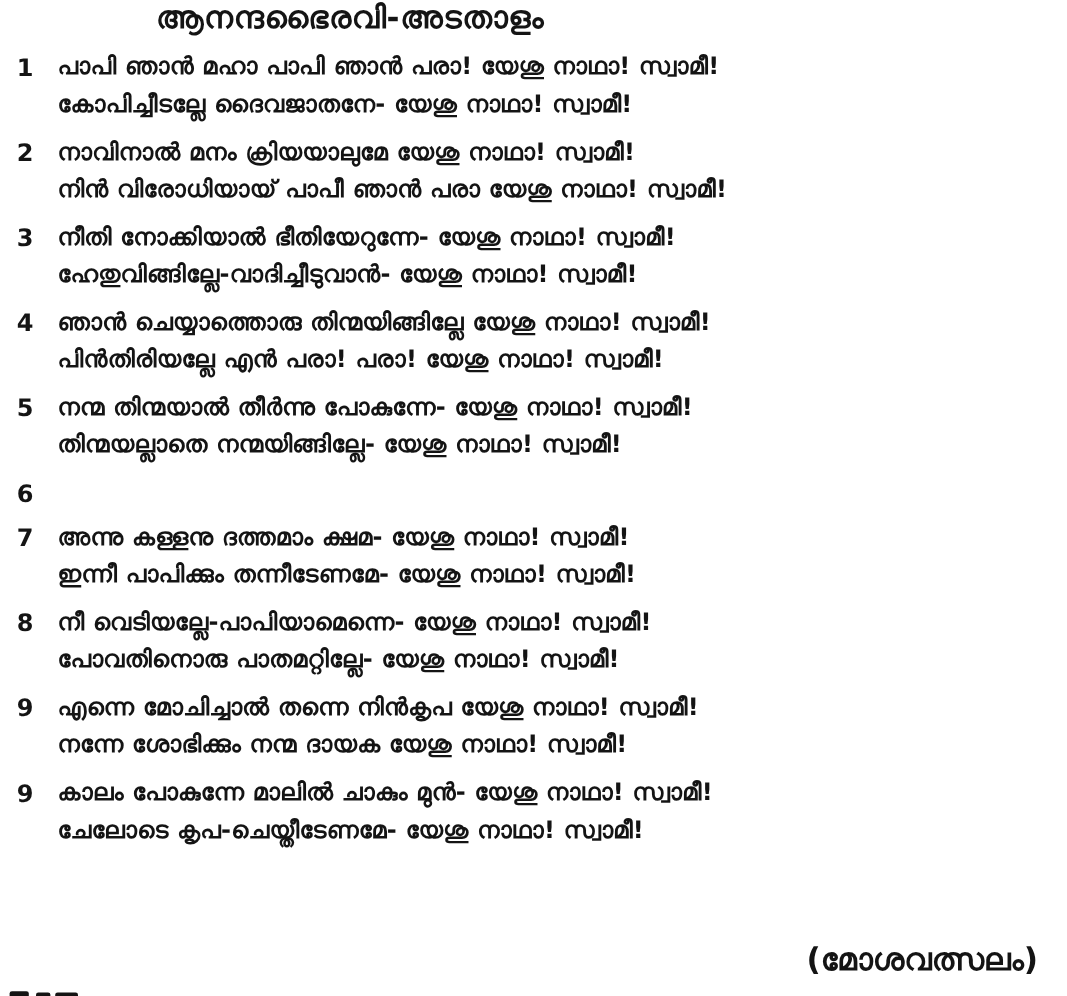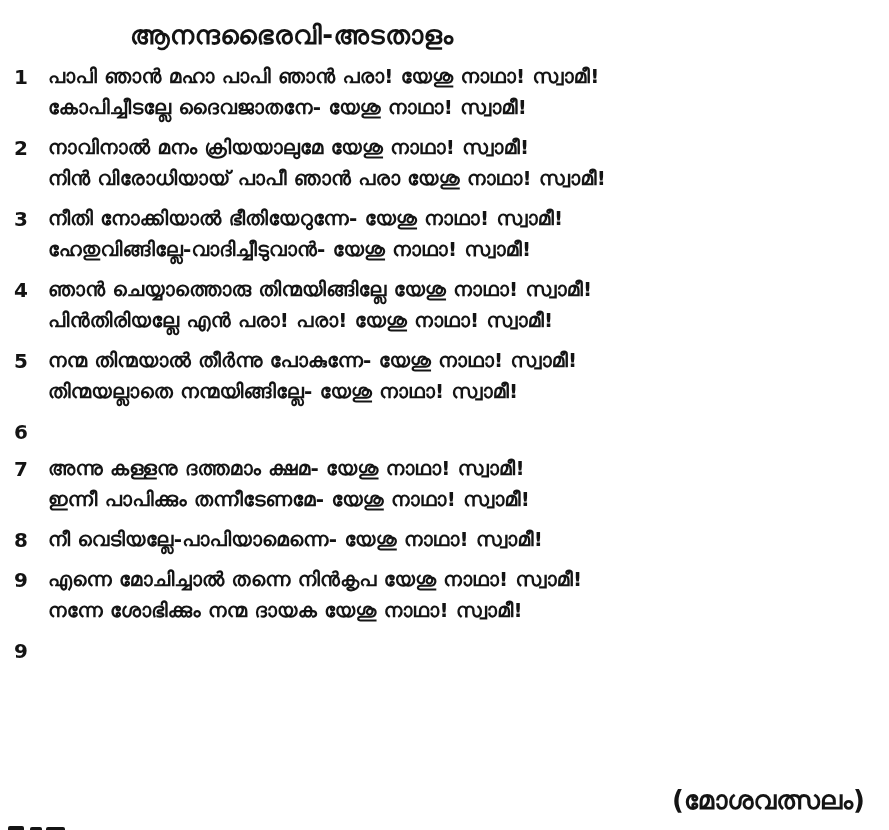--- a/index.html
+++ b/index.html
@@ -8,21 +8,20 @@
     height: 830px;
     background: #ffffff;
     font-family: "DejaVu Sans", "Liberation Sans", sans-serif;
     color: #141414;
     overflow: hidden;
   }
   .page {
     position: relative;
     width: 889px;
     height: 830px;
-    padding-top: 20px;
     background: #ffffff;
   }
   .song-title {
     margin: 0 0 10px 130px;
     font-size: 26px;
     font-weight: 700;
     letter-spacing: 0.5px;
   }
   .verses {
     margin-top: 4px;
@@ -128,33 +127,38 @@
       <div class="verse-lines">
         <div class="verse-line">അന്നു കള്ളനു ദത്തമാം ക്ഷമ- യേശു നാഥാ! സ്വാമീ!</div>
         <div class="verse-line">ഇന്നീ പാപിക്കും തന്നീടേണമേ- യേശു നാഥാ! സ്വാമീ!</div>
       </div>
     </div>
 
     <div class="verse">
       <div class="verse-number">8</div>
       <div class="verse-lines">
         <div class="verse-line">നീ വെടിയല്ലേ-പാപിയാമെന്നെ- യേശു നാഥാ! സ്വാമീ!</div>
+        <div class="verse-line">പോവതിനൊരു പാതമറ്റില്ലേ- യേശു നാഥാ! സ്വാമീ!</div>
       </div>
     </div>
 
     <div class="verse">
       <div class="verse-number">9</div>
       <div class="verse-lines">
         <div class="verse-line">എന്നെ മോചിച്ചാൽ തന്നെ നിൻകൃപ യേശു നാഥാ! സ്വാമീ!</div>
         <div class="verse-line">നന്നേ ശോഭിക്കും നന്മ ദായക യേശു നാഥാ! സ്വാമീ!</div>
       </div>
     </div>
 
     <div class="verse">
       <div class="verse-number">9</div>
+      <div class="verse-lines">
+        <div class="verse-line">കാലം പോകുന്നേ മാലിൽ ചാകും മുൻ- യേശു നാഥാ! സ്വാമീ!</div>
+        <div class="verse-line">ചേലോടെ കൃപ-ചെയ്തീടേണമേ- യേശു നാഥാ! സ്വാമീ!</div>
+      </div>
     </div>
 
   </div>
 
   <div class="attribution">(മോശവത്സലം)</div>
 
   <div class="cut-fragment">
     <span class="blob b1"></span>
     <span class="blob b2"></span>
     <span class="blob b3"></span>

